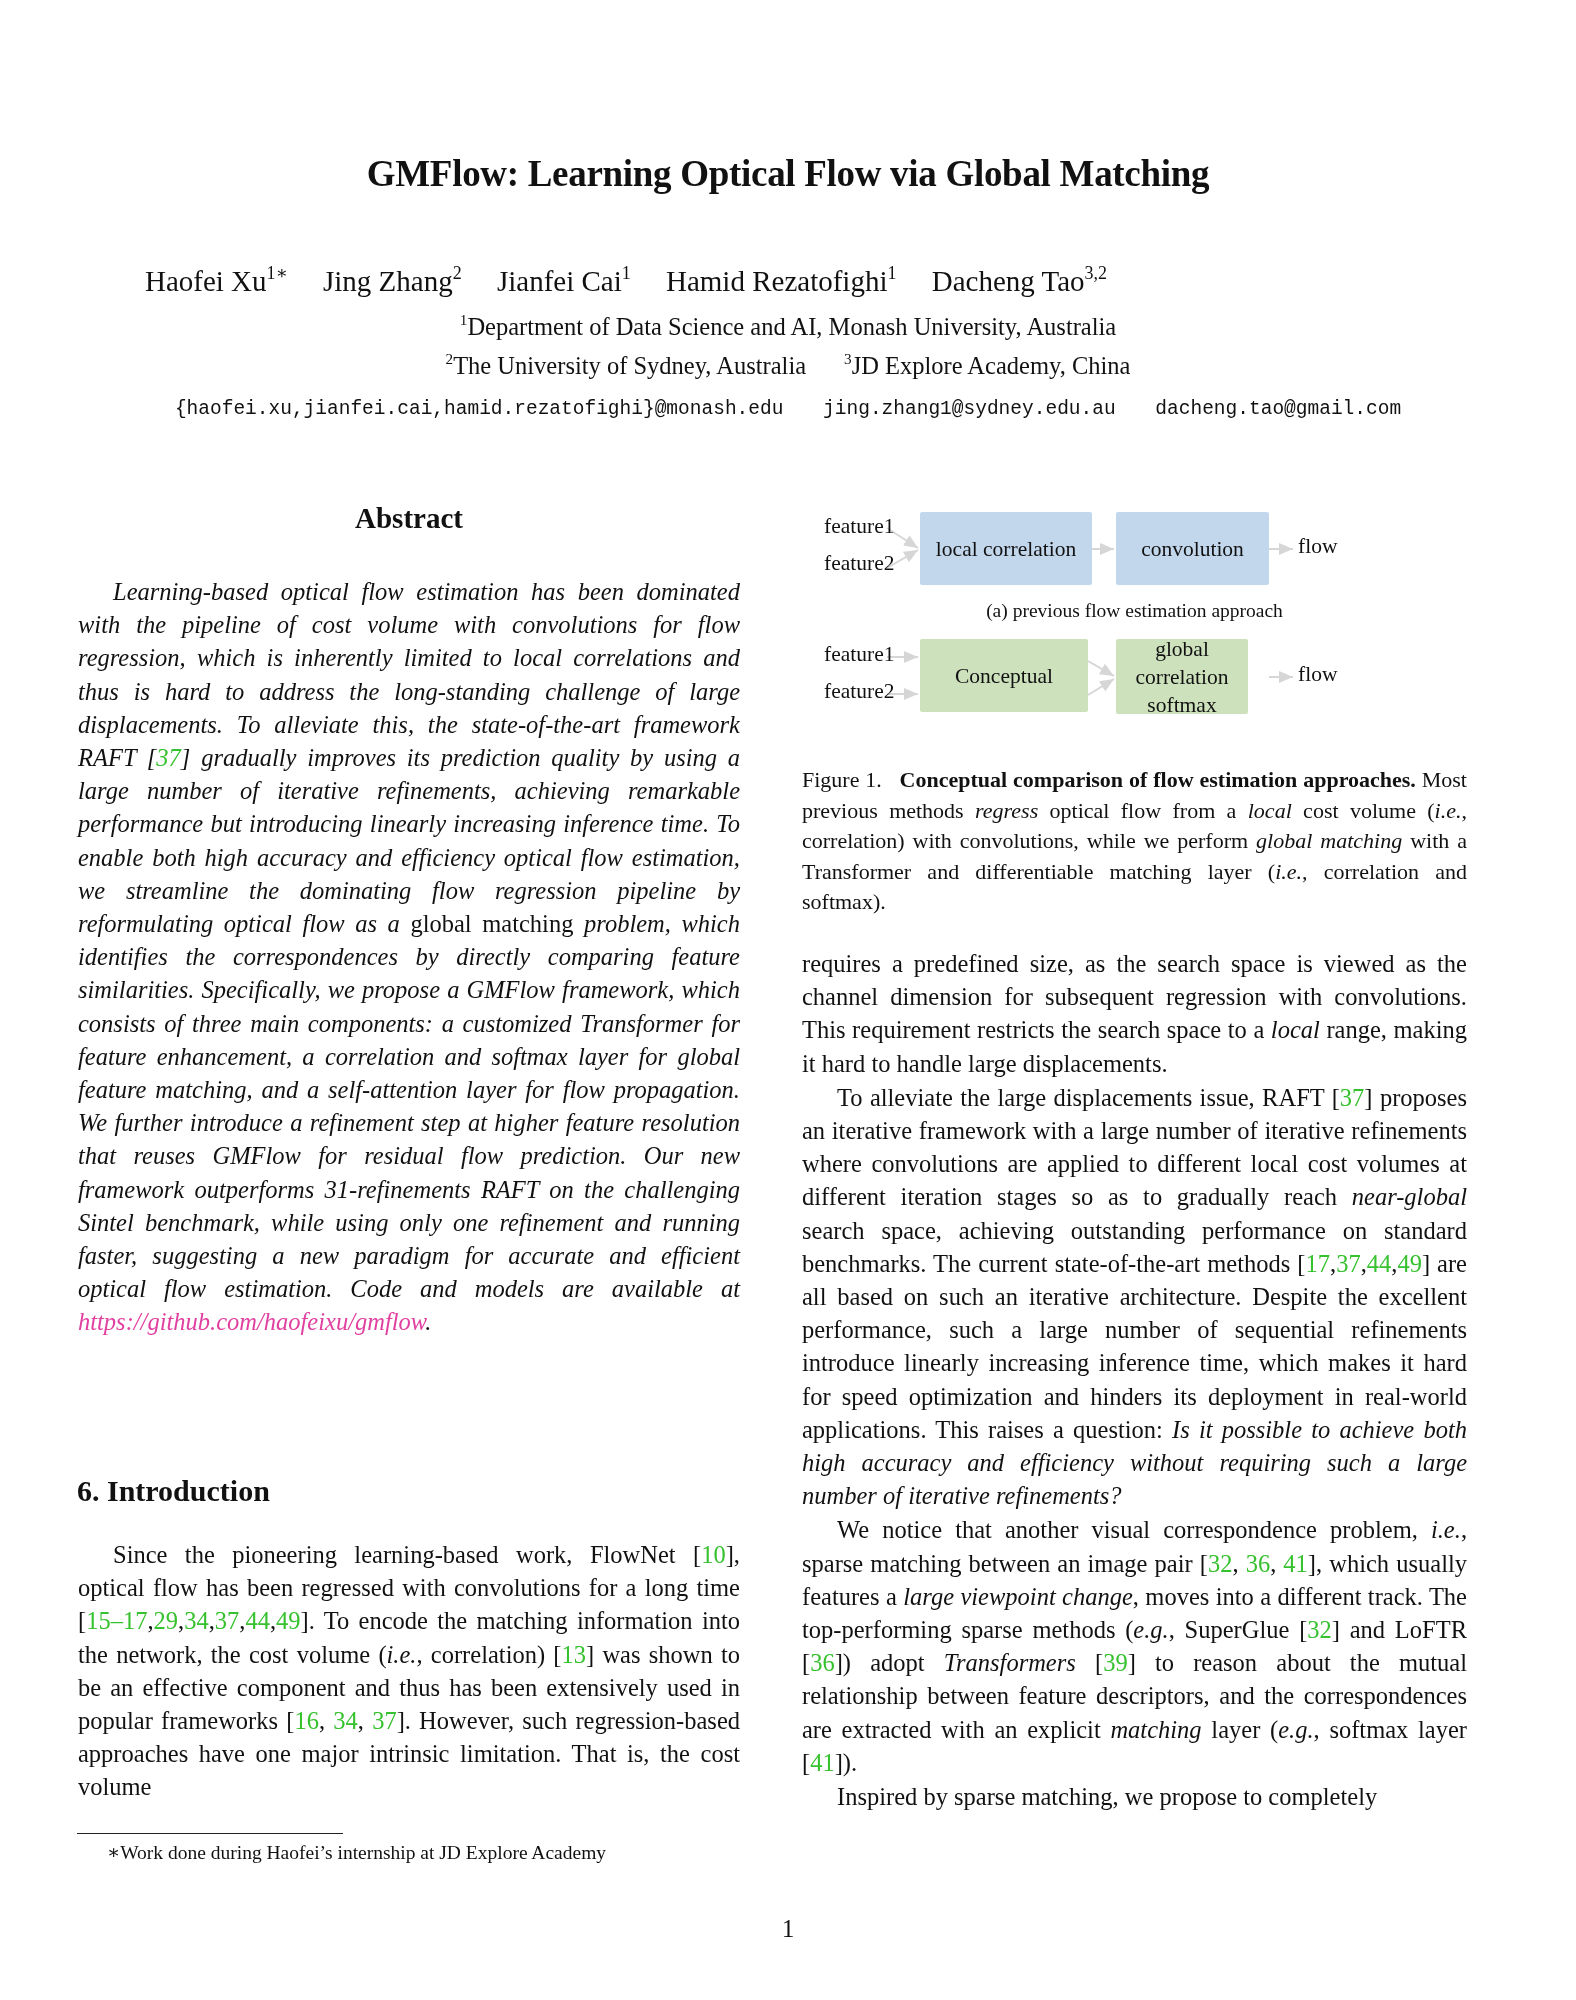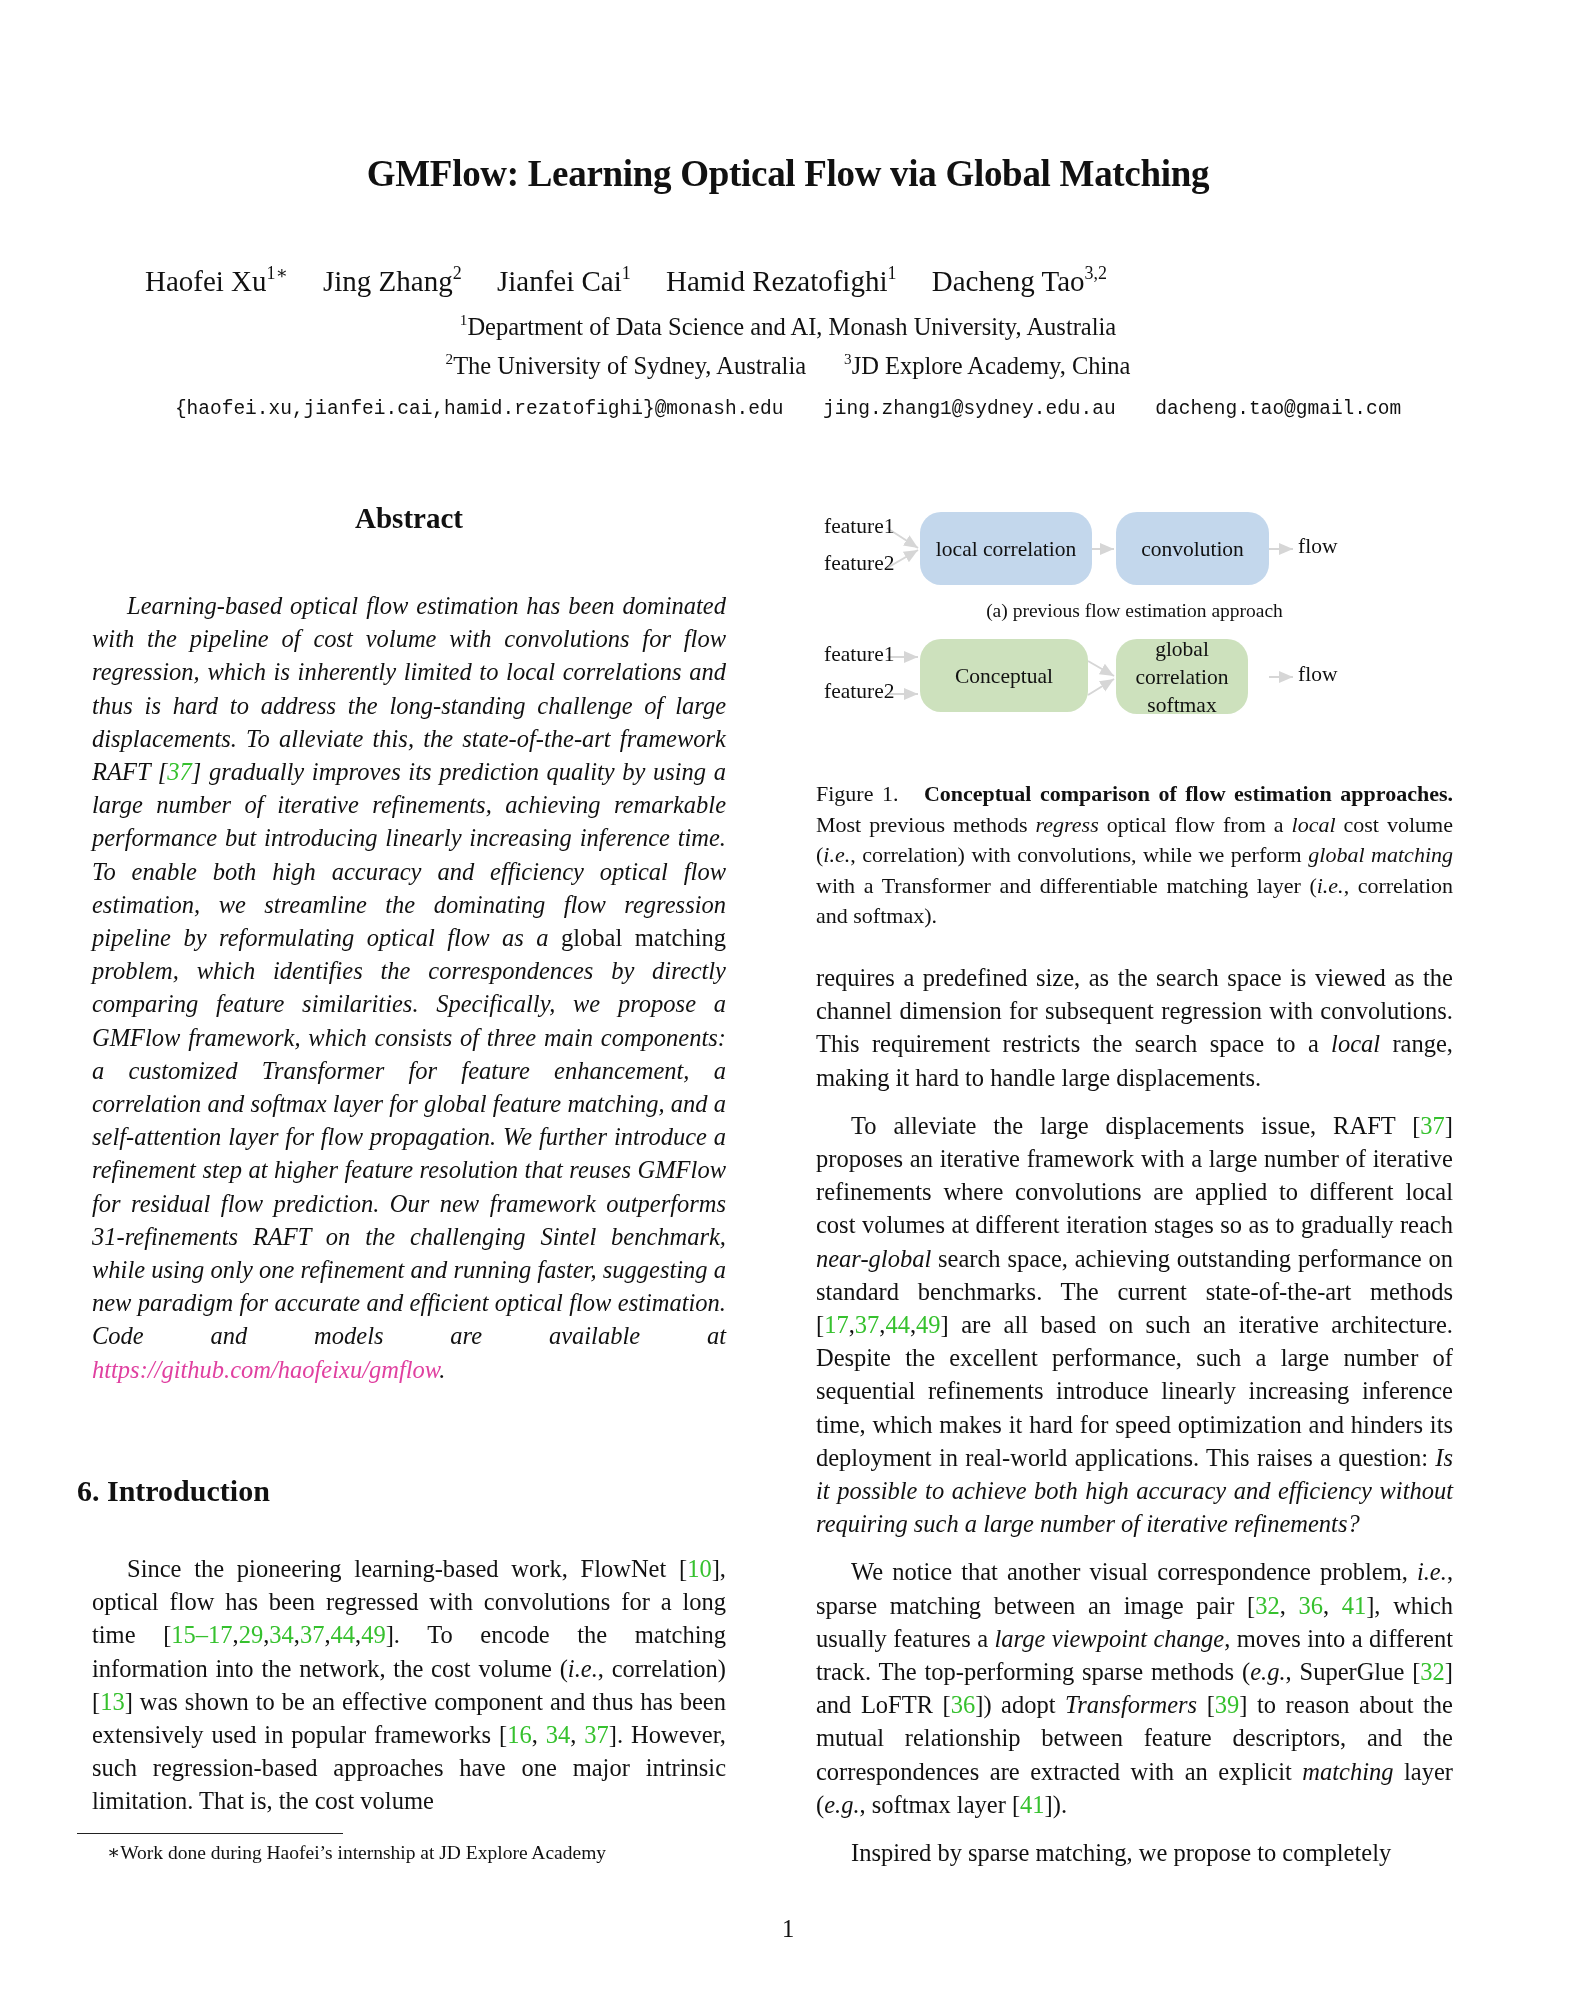--- a/index.html
+++ b/index.html
@@ -16,33 +16,33 @@
   .aff2 .sp { display: inline-block; width: 38px; }
   .emails { top: 398px; left: 0; width: 1576px; text-align: center; font-family: "Liberation Mono", "DejaVu Sans Mono", monospace; font-size: 19.5px; }
   .emails span { margin: 0 14px; }
 
   .col { position: absolute; font-size: 24.5px; line-height: 33.2px; text-align: justify; }
   .left { left: 77px; width: 664px; }
   .right { left: 801px; width: 667px; }
   .abs-head { top: 502px; left: 77px; width: 664px; text-align: center; font-size: 29px; font-weight: bold; }
   .abstract { top: 574px; font-style: italic; }
   .indent { text-indent: 35px; }
-  p { margin: 15px; }
+  p { margin: 1px; }
   .up { font-style: normal; }
   .cite { color: #36c12e; }
   .link { color: #e040a0; }
   .sec-head { top: 1474px; left: 77px; font-size: 30px; font-weight: bold; }
   .intro { top: 1537px; }
   .fn-rule { top: 1833px; left: 77px; width: 266px; height: 1px; background: #222; }
   .footnote { top: 1841px; left: 107px; font-size: 19.5px; }
   .pagenum { top: 1915px; left: 0; width: 1576px; text-align: center; font-size: 24.5px; }
 
   
   .fig { top: 498px; left: 801px; width: 667px; height: 265px; }
-  .box { position: absolute; border-radius: 21px; display: flex; align-items: center; justify-content: center; text-align: center; font-size: 21.5px; line-height: 28px; }
+  .box { position: absolute; border-radius: 2px; display: flex; align-items: center; justify-content: center; text-align: center; font-size: 21.5px; line-height: 28px; }
   .blue { background: #c3d7ec; }
   .green { background: #cde1bd; }
   .flabel { position: absolute; font-size: 21.5px; }
   .subcap { position: absolute; width: 667px; left: 0; text-align: center; font-size: 19.5px; }
   .caption { top: 764px; font-size: 22px; line-height: 30.5px; }
   .right-body { top: 946px; }
   b { font-weight: bold; }
 </style>
 </head>
 <body>

